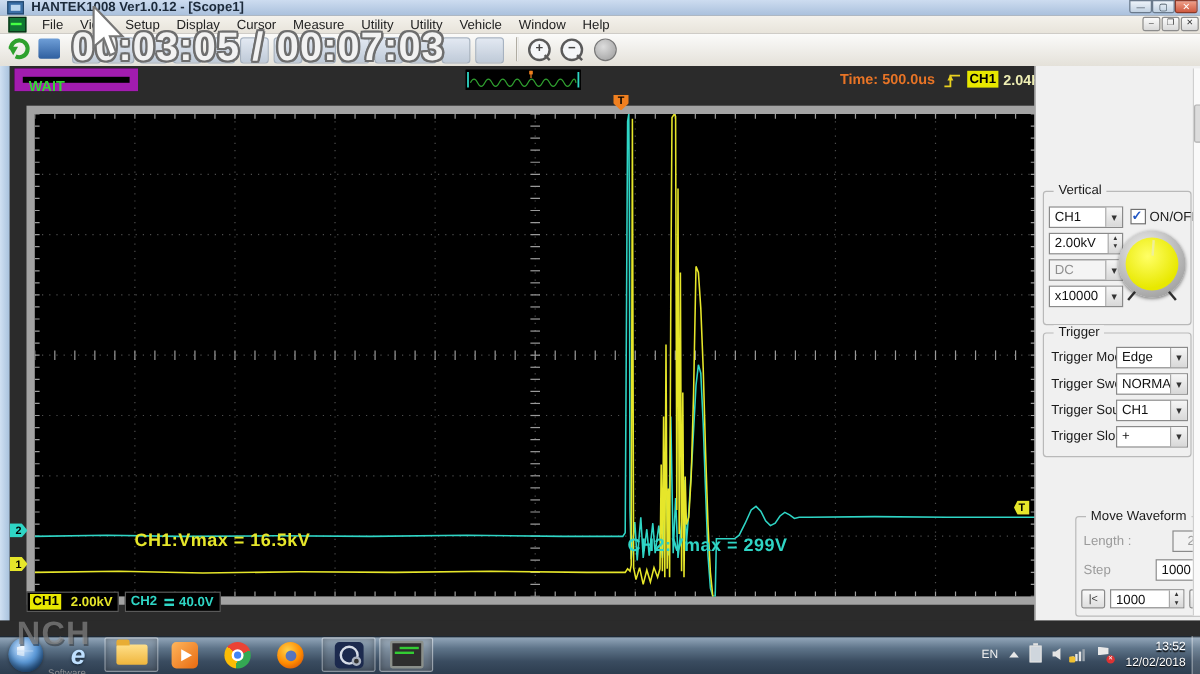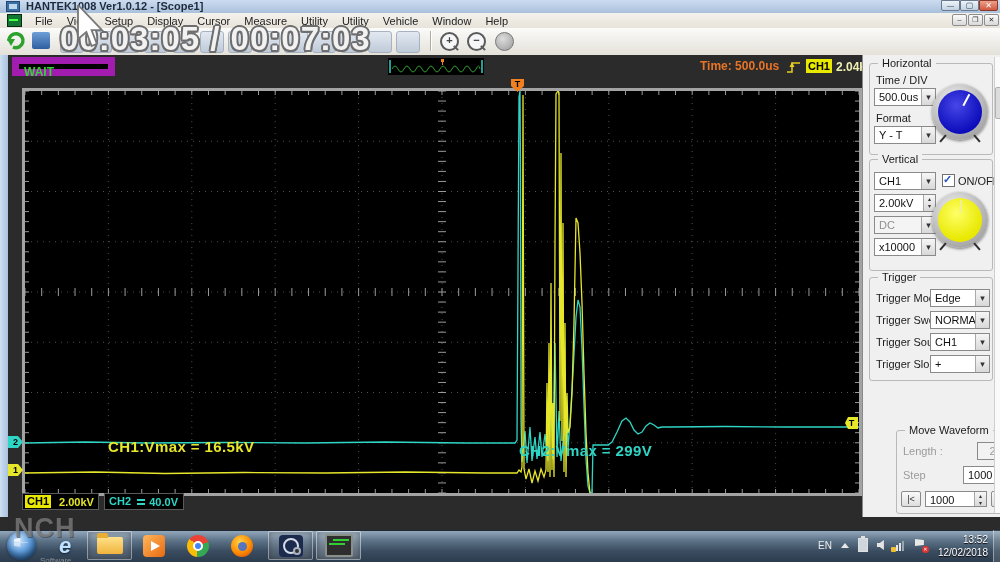--- a/index.html
+++ b/index.html
@@ -49,21 +49,21 @@
   .blackbox{background:#000;border:7px solid #a21caf;box-sizing:border-box;}
   #waitbox{left:12px;top:2px;width:103px;height:19px;font-size:12px;font-weight:bold;
     color:#33d633;line-height:17px;padding-left:5px;}
   #preview{left:388px;top:3px;width:96px;height:17px;background:#000;}
   #timetxt{left:700px;top:4px;font-size:12px;font-weight:bold;color:#e87426;}
   #slopeico{left:786px;top:5px;}
   #trigch{left:806px;top:4px;width:26px;height:14px;background:#e8e800;color:#000;
     font-size:11px;font-weight:bold;text-align:center;line-height:14px;}
   #triglvl{left:836px;top:5px;font-size:12px;font-weight:bold;color:#efefb4;}
   
-  #grat{left:22px;top:33px;width:834px;height:402px;background:#000;border:3px solid #a3a3a3;}
+  #grat{left:22px;top:33px;width:834px;height:402px;background:#000;border:7px solid #a3a3a3;}
   #grat svg{position:absolute;left:0;top:0;}
   .ann{position:absolute;font-size:15px;font-weight:bold;letter-spacing:.4px;}
   .ann.y{color:#e6e62a;} .ann.c{color:#2fd5c5;}
   .marker{position:absolute;font-size:9px;font-weight:bold;color:#000;text-align:center;}
   .mk-right{width:15px;height:12px;line-height:12px;
     clip-path:polygon(0 0,10px 0,15px 6px,10px 12px,0 12px);}
   .mk-left{width:13px;height:12px;line-height:12px;
     clip-path:polygon(13px 0,3px 0,0 6px,3px 12px,13px 12px);}
   .mk-down{width:13px;height:13px;line-height:11px;
     clip-path:polygon(0 0,13px 0,13px 7px,6.5px 13px,0 7px);}
@@ -580,35 +580,20 @@
       <span class="dcglyph">
           <i></i>
           <em></em>
         </span>
       <span class="chval">40.0V</span>
     </div>
   </div>
 
   <div id="panel" class="abs">
 
-    <div class="group" style="top:8px;height:92px;">
-      <span class="gtitle">Horizontal</span>
-      <span class="plabel" style="left:6px;top:10px;">Time / DIV</span>
-      <div class="combo" style="left:4px;top:24px;width:62px;">
-          <span>500.0us</span>
-        </div>
-      <span class="plabel" style="left:6px;top:48px;">Format</span>
-      <div class="combo" style="left:4px;top:62px;width:62px;">
-          <span>Y - T</span>
-        </div>
-      <div class="knob blue" style="left:62px;top:20px;">
-          <i class="face"></i>
-          <i class="ptr"></i>
-        </div>
-    </div>
 
     <div class="group" style="top:104px;height:112px;">
       <span class="gtitle">Vertical</span>
       <div class="combo" style="left:4px;top:12px;width:62px;">
           <span>CH1</span>
         </div>
       <span class="checkbox" style="left:72px;top:14px;"></span>
       <span class="plabel" style="left:88px;top:15px;">ON/OFF</span>
       <div class="spin" style="left:4px;top:34px;width:62px;">
           <span>2.00kV</span>

